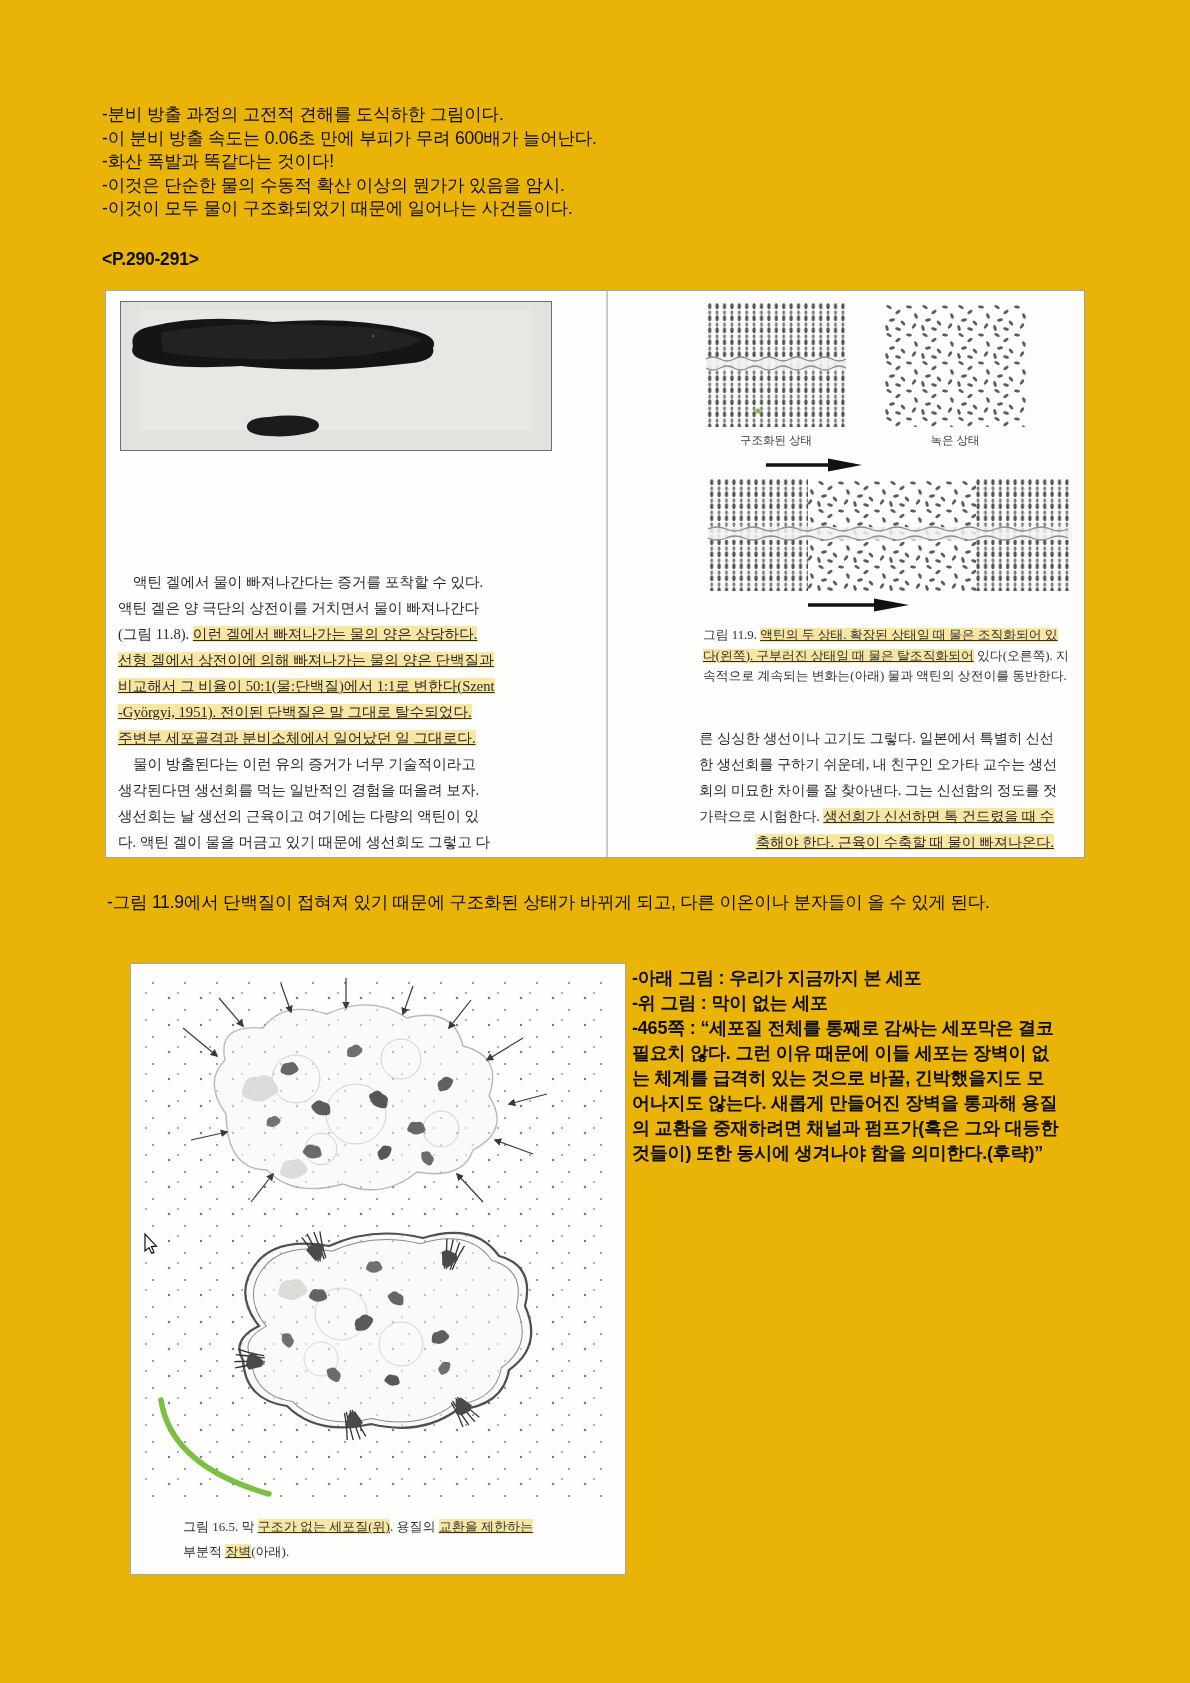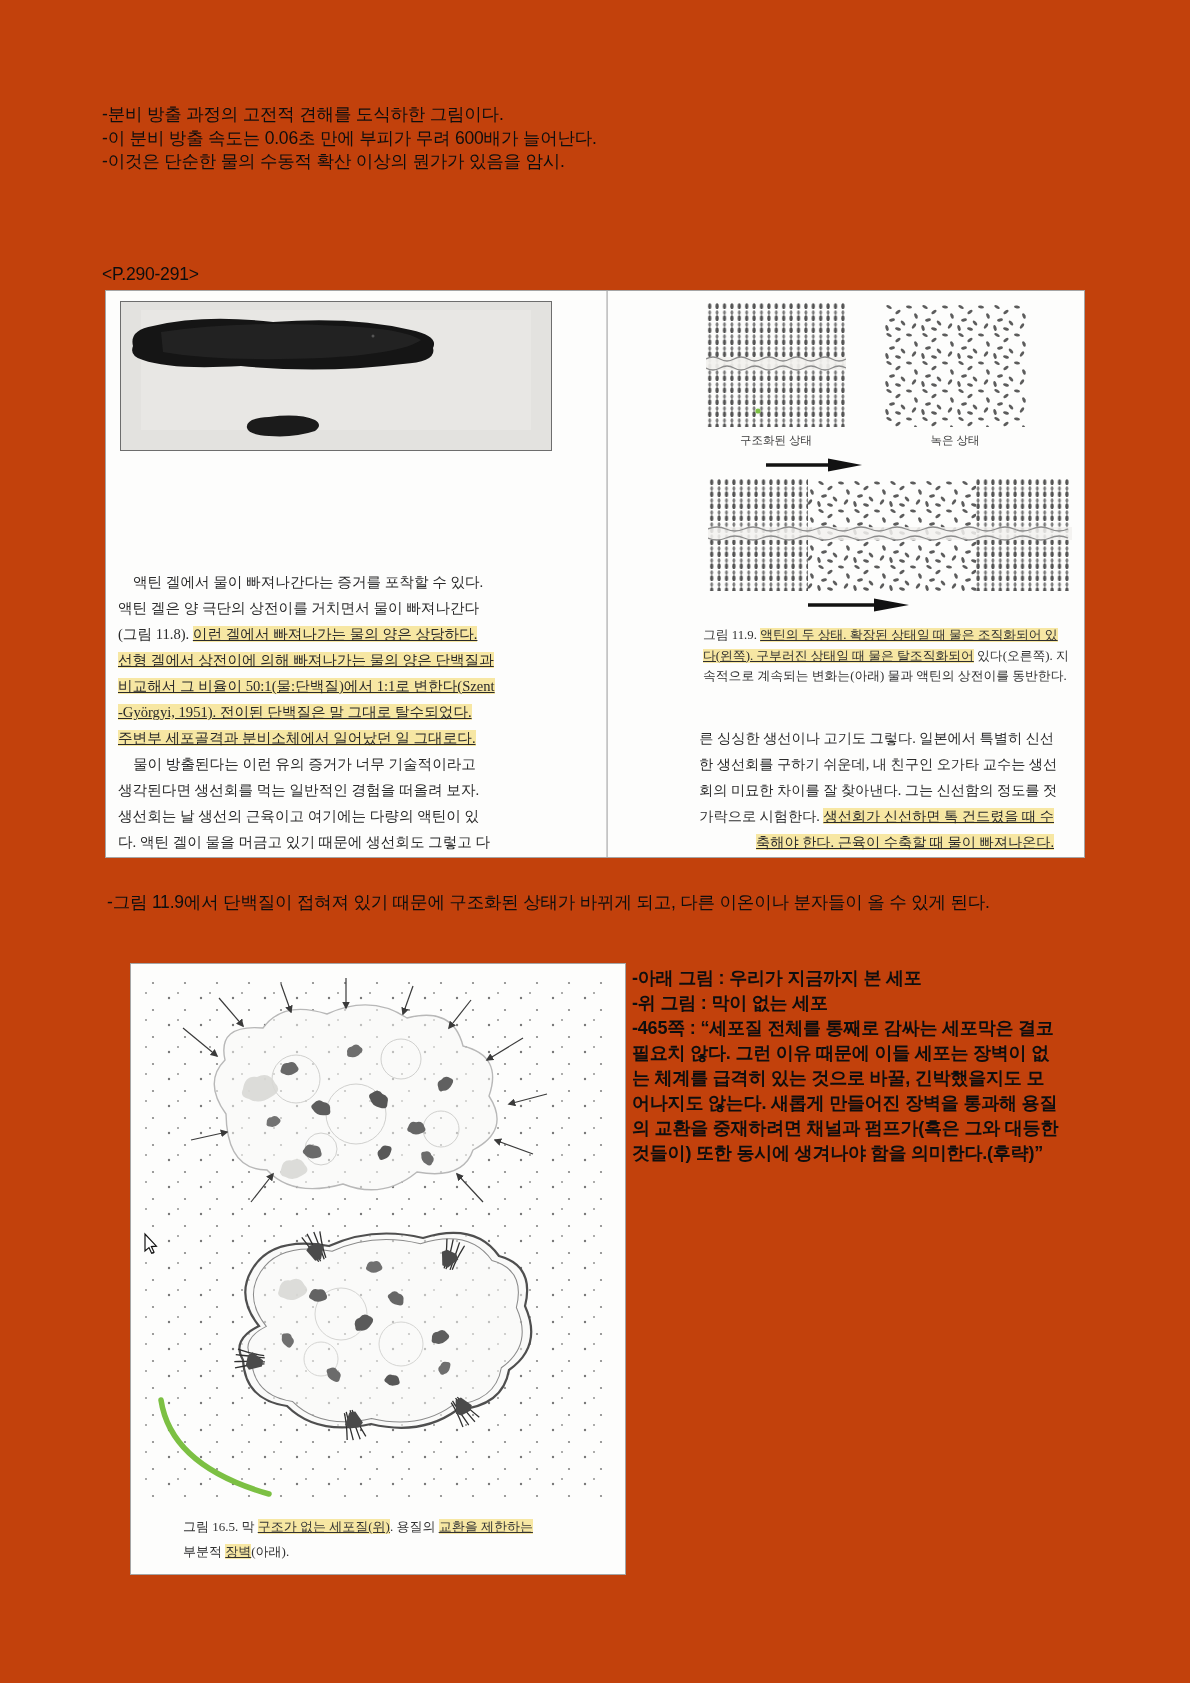--- a/index.html
+++ b/index.html
@@ -1,16 +1,16 @@
 <!DOCTYPE html>
 <html><head>
 <meta charset="utf-8">
 <style>
   html,body{margin:0;padding:0;background:#ffffff;}
-  .page{position:relative;width:1190px;height:1683px;background:#c2410c;
+  .page{position:relative;width:1190px;height:1683px;background:#eab308;
         font-family:"Liberation Sans",sans-serif;color:#101010;overflow:hidden;}
   .abs{position:absolute;}
   .nowrap{white-space:nowrap;}
 
   
   .note{font-size:17.5px;line-height:23.5px;color:#0e0e0e;letter-spacing:-0.2px;}
   .side-note{font-size:18px;line-height:25px;color:#0e0e0e;letter-spacing:-0.2px;}
 
   
   .scanbox{border:1px solid #a5a5a5;background:#fdfdfc;box-sizing:border-box;}
@@ -66,24 +66,26 @@
       <path d="M-10,0 L-4,12 L2,12 L8,0 L4,-4 L-6,-4 Z" fill="#4a4a4a"></path>
     </g>
   </defs>
 </svg>
 
 <div class="page">
 
   <div class="abs note" style="left:102px;top:103px;">
     <div class="nowrap">-분비 방출 과정의 고전적 견해를 도식하한 그림이다.</div>
     <div class="nowrap">-이 분비 방출 속도는 0.06초 만에 부피가 무려 600배가 늘어난다.</div>
+    <div class="nowrap">-화산 폭발과 똑같다는 것이다!</div>
     <div class="nowrap">-이것은 단순한 물의 수동적 확산 이상의 뭔가가 있음을 암시.</div>
-  </div>
-
-  <div class="abs note nowrap" style="left:102px;top:263px;">&lt;P.290-291&gt;</div>
+    <div class="nowrap">-이것이 모두 물이 구조화되었기 때문에 일어나는 사건들이다.</div>
+  </div>
+
+  <div class="abs note nowrap" style="left:102px;top:248px;font-weight:bold;">&lt;P.290-291&gt;</div>
 
   <div class="abs scanbox" style="left:105px;top:290px;width:980px;height:568px;">
     <div class="divider"></div>
 
     <div class="photo">
       <svg width="430" height="146" viewBox="0 0 430 146">
         <rect width="430" height="146" fill="#e3e2df"></rect>
         <rect x="20" y="8" width="390" height="120" fill="#e8e7e4"></rect>
         <path d="M12,44 Q8,28 32,24 Q82,12 152,20 Q232,14 290,28 Q318,34 312,46
                  Q316,60 282,62 Q200,72 120,64 Q50,68 22,58 Q8,54 12,44 Z" fill="#151515"></path>

